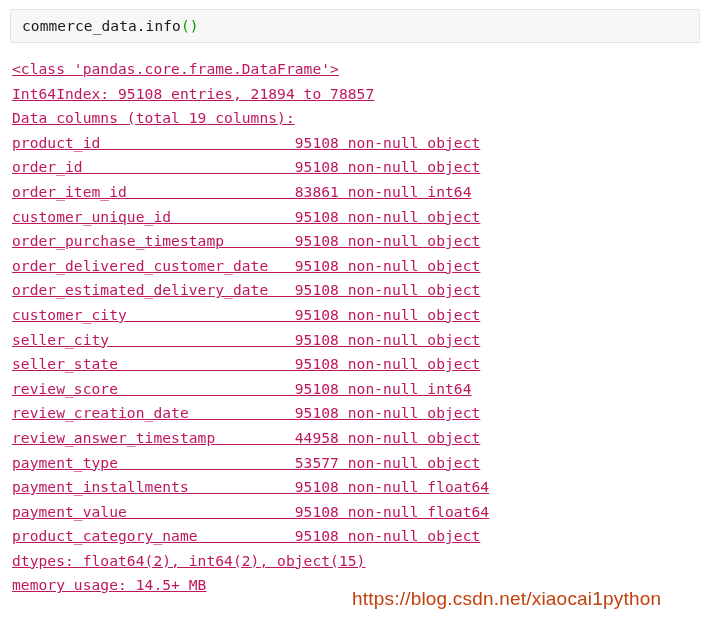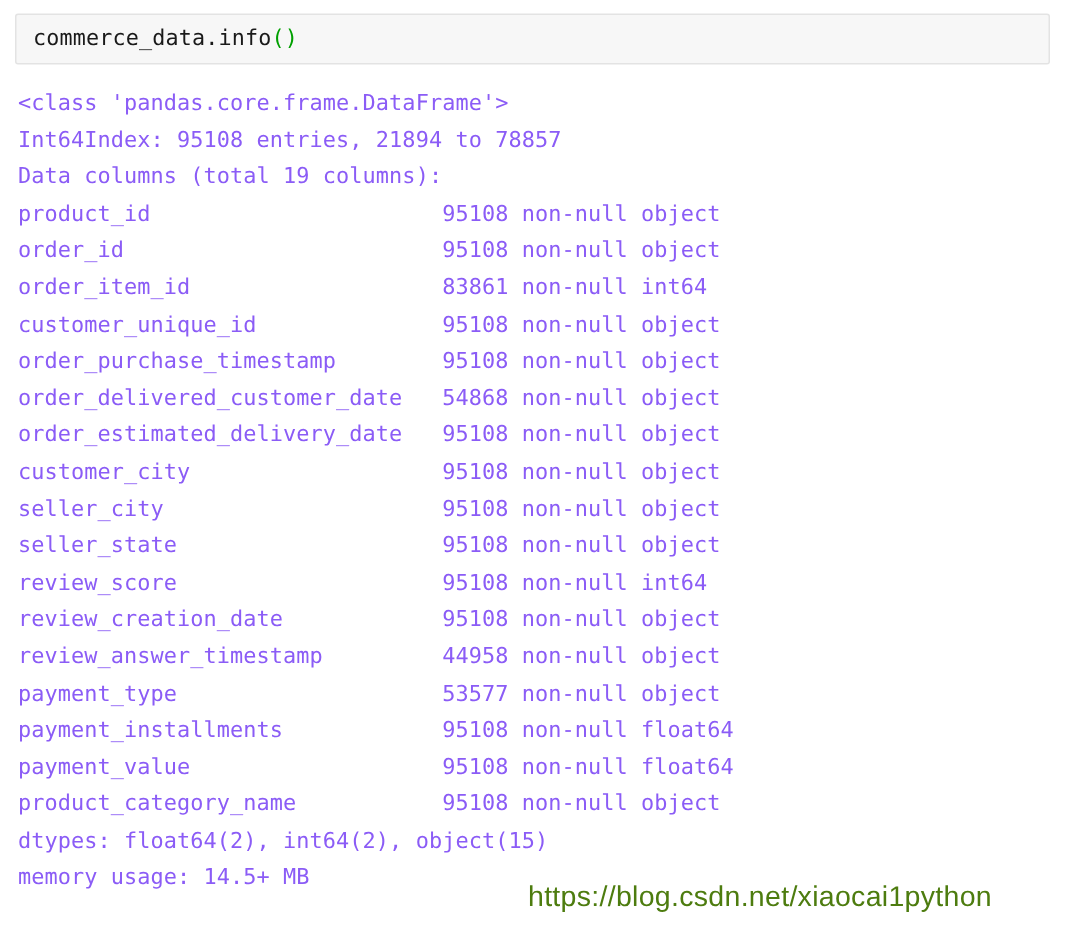--- a/index.html
+++ b/index.html
@@ -54,35 +54,36 @@
   #output-area {
     position: absolute;
     left: 12px;
     top: 57px;
     width: 698px;
   }
   .out-line {
     font-family: "DejaVu Sans Mono", "Liberation Mono", monospace;
     font-size: 14.6px;
     line-height: 24.6px;
-    color: #8b5cf6;
+    color: #be185d;
     white-space: pre;
     letter-spacing: 0.05px;
     height: 24.6px;
+    text-decoration: underline;
   }
 
   
   #watermark {
     position: absolute;
     left: 352px;
     top: 588px;
     font-family: "Liberation Sans", sans-serif;
     font-size: 19px;
     line-height: 22px;
-    color: #4d7c0f;
+    color: #c2410c;
     white-space: pre;
     letter-spacing: 0.2px;
     user-select: none;
   }
 </style>
 </head>
 <body>
 
 <div id="notebook-cell">
 
@@ -95,21 +96,21 @@
     <div class="out-line">&lt;class 'pandas.core.frame.DataFrame'&gt;</div>
     <div class="out-line">Int64Index: 95108 entries, 21894 to 78857</div>
     <div class="out-line">Data columns (total 19 columns):</div>
 
     <div id="column-rows">
         <div class="out-line">product_id                      95108 non-null object</div>
         <div class="out-line">order_id                        95108 non-null object</div>
         <div class="out-line">order_item_id                   83861 non-null int64</div>
         <div class="out-line">customer_unique_id              95108 non-null object</div>
         <div class="out-line">order_purchase_timestamp        95108 non-null object</div>
-        <div class="out-line">order_delivered_customer_date   54868 non-null object</div>
+        <div class="out-line">order_delivered_customer_date   95108 non-null object</div>
         <div class="out-line">order_estimated_delivery_date   95108 non-null object</div>
         <div class="out-line">customer_city                   95108 non-null object</div>
         <div class="out-line">seller_city                     95108 non-null object</div>
         <div class="out-line">seller_state                    95108 non-null object</div>
         <div class="out-line">review_score                    95108 non-null int64</div>
         <div class="out-line">review_creation_date            95108 non-null object</div>
         <div class="out-line">review_answer_timestamp         44958 non-null object</div>
         <div class="out-line">payment_type                    53577 non-null object</div>
         <div class="out-line">payment_installments            95108 non-null float64</div>
         <div class="out-line">payment_value                   95108 non-null float64</div>

